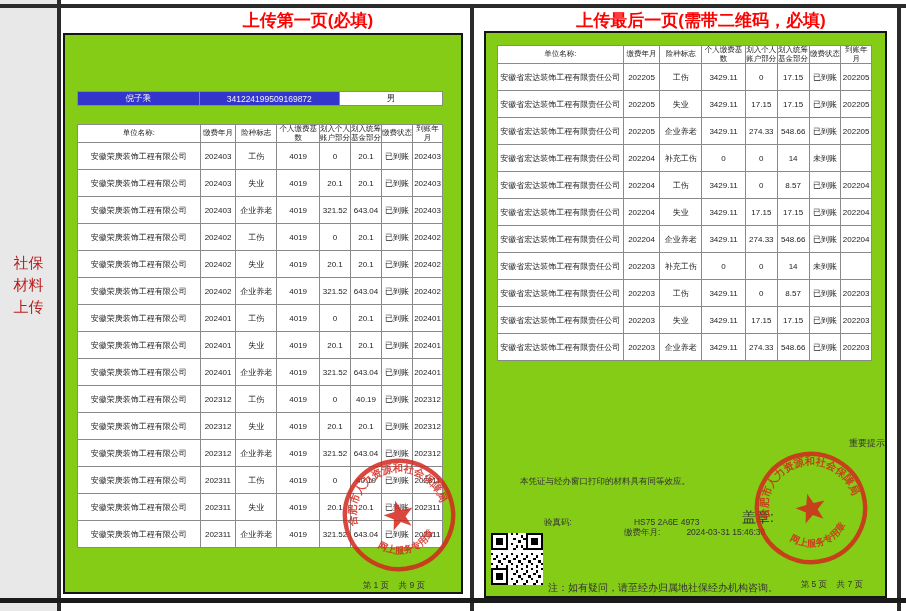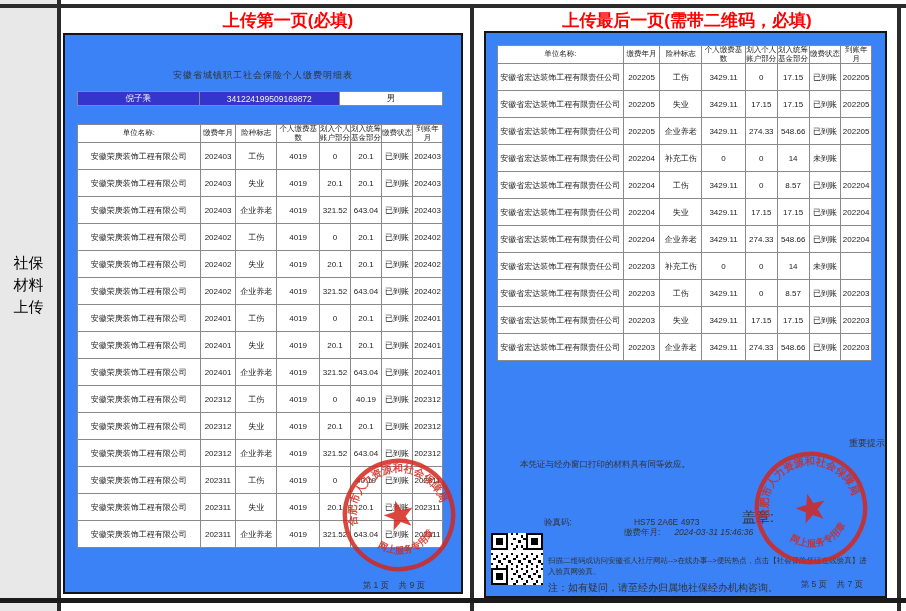--- a/index.html
+++ b/index.html
@@ -1,29 +1,29 @@
 <!DOCTYPE html>
 <html><head>
 <meta charset="utf-8">
 <style>
   html,body{margin:0;padding:0;}
   body{width:906px;height:611px;position:relative;background:#fff;overflow:hidden;
        font-family:"Liberation Sans","DejaVu Sans",sans-serif;color:#222;}
   .sidebar{position:absolute;left:0;top:0;width:57px;height:611px;background:#e8e8e8;}
   .sidebar-label{position:absolute;left:0;top:252px;width:57px;text-align:center;
-       font-size:15px;line-height:22px;color:#000000;}
+       font-size:15px;line-height:22px;color:#b91c1c;}
   .hline-top{position:absolute;left:0;top:4px;width:906px;height:4px;background:#2b2b2b;}
   .hline-bottom{position:absolute;left:0;top:598px;width:906px;height:5px;background:#1b1b1b;}
   .vline-left{position:absolute;left:57px;top:0;width:4px;height:611px;background:#2b2b2b;}
   .vline-mid{position:absolute;left:470px;top:4px;width:4px;height:607px;background:#2b2b2b;}
   .vline-right{position:absolute;left:897px;top:4px;width:4px;height:607px;background:#2b2b2b;}
   .panel-title{position:absolute;top:9px;font-size:17px;font-weight:bold;color:#ff0000;text-align:center;}
-  .panel-title.left{left:47px;width:482px;border-radius:10px;}
-  .panel-title.right{left:482px;width:410px;}
-  .page{position:absolute;background:#3b82f6;border:2px solid #151515;}
+  .panel-title.left{left:67px;width:482px;border-radius:10px;}
+  .panel-title.right{left:496px;width:410px;}
+  .page{position:absolute;background:#84cc16;border:2px solid #151515;}
   .page-left{left:63px;top:33px;width:396px;height:557px;}
   .page-right{left:484px;top:31px;width:399px;height:563px;}
   .doc-title{position:absolute;top:34px;left:0;width:100%;text-align:center;
        font-size:9px;letter-spacing:1px;color:#333;}
   .doc-table{border-collapse:collapse;table-layout:fixed;position:absolute;background:#fff;}
   .doc-table th,.doc-table td{border:1px solid #8a8a8a;font-weight:normal;text-align:center;
        font-size:8.5px;color:#222;padding:0 1px;overflow:hidden;}
   .person-table{left:12px;top:56px;width:366px;}
   .person-table th{height:12px;}
   .person-table td{height:13px;}
@@ -31,24 +31,24 @@
   .main-table th{height:17px;font-size:7.5px;line-height:8.5px;padding:0;}
   .main-table td{font-size:8px;}
   .main-left{left:12px;top:89px;width:366px;}
   .main-left td{height:26px;}
   .main-right{left:11px;top:12px;width:375px;}
   .main-right td{height:26px;}
   .page-num{position:absolute;font-size:8.5px;color:#333;white-space:pre;}
   .page-num.left-doc{right:36px;top:545px;}
   .page-num.right-doc{right:22px;top:546px;}
   .notice-title{position:absolute;top:404px;left:0;width:100%;text-align:right;font-size:9px;color:#333;}
-  .notice-body{position:absolute;top:426px;left:34px;font-size:8.5px;color:#333;}
+  .notice-body{position:absolute;top:443px;left:34px;font-size:8.5px;color:#333;}
   .seal-line{position:absolute;top:476px;left:256px;font-size:14px;color:#333;}
   .printdate-line{position:absolute;top:494px;left:138px;font-size:8.5px;color:#333;}
-  .printdate-line .val{margin-left:14px;font-style:italic;}
+  .printdate-line .val{margin-left:26px;}
   .verify-line{position:absolute;top:484px;left:58px;font-size:8.5px;color:#333;}
   .verify-line .val{margin-left:62px;}
   .qr{position:absolute;left:5px;top:500px;width:52px;height:52px;}
   .qr-note1{position:absolute;left:62px;top:523px;width:328px;font-size:7.5px;line-height:10.5px;color:#333;}
   .qr-note2{position:absolute;left:62px;top:548px;font-size:10px;color:#333;}
   .stamp{position:absolute;width:118px;height:118px;opacity:.85;pointer-events:none;}
   .stamp-left{left:275px;top:421px;}
   .stamp-right{left:266px;top:416px;}
 </style>
 </head>
@@ -64,21 +64,20 @@
 <div class="hline-top"></div>
 <div class="vline-left"></div>
 <div class="vline-mid"></div>
 <div class="vline-right"></div>
 <div class="hline-bottom"></div>
 
 <div class="panel-title left">上传第一页(必填)</div>
 <div class="panel-title right">上传最后一页(需带二维码，必填)</div>
 
 <div class="page page-left">
-  <div class="doc-title">安徽省城镇职工社会保险个人缴费明细表</div>
 
   <table class="doc-table person-table">
     <colgroup>
         <col style="width:33.3%">
         <col style="width:38.5%">
         <col style="width:28.2%">
       </colgroup>
     <tbody>
     <tr>
       <td class="sel">倪子乘</td>
@@ -445,21 +444,20 @@
       <rect x="14" y="0" width="7" height="7"></rect>
         <rect x="15" y="1" width="5" height="5" fill="#fff"></rect>
         <rect x="16" y="2" width="3" height="3"></rect>
       <rect x="0" y="14" width="7" height="7"></rect>
         <rect x="1" y="15" width="5" height="5" fill="#fff"></rect>
         <rect x="2" y="16" width="3" height="3"></rect>
       <path d="M8 0h1v1H8z M10 0h1v1h-1z M12 1h1v1h-1z M9 2h1v1H9z M13 2h1v1h-1z M11 3h1v1h-1z M8 4h1v1H8z M10 5h1v1h-1z M12 5h1v1h-1z M9 6h1v1H9z M13 6h1v1h-1z M0 8h1v1H0z M4 8h1v1H4z M8 8h1v1H8z M12 8h1v1h-1z M16 8h1v1h-1z M20 8h1v1h-1z M2 9h1v1H2z M6 9h1v1H6z M10 9h1v1h-1z M14 9h1v1h-1z M18 9h1v1h-1z M1 10h1v1H1z M5 10h1v1H5z M9 10h1v1H9z M13 10h1v1h-1z M17 10h1v1h-1z M3 11h1v1H3z M7 11h1v1H7z M11 11h1v1h-1z M15 11h1v1h-1z M19 11h1v1h-1z M0 12h1v1H0z M4 12h1v1H4z M8 12h1v1H8z M12 12h1v1h-1z M16 12h1v1h-1z M20 12h1v1h-1z M2 13h1v1H2z M6 13h1v1H6z M10 13h1v1h-1z M14 13h1v1h-1z M18 13h1v1h-1z M8 14h1v1H8z M12 14h1v1h-1z M16 14h1v1h-1z M20 14h1v1h-1z M10 15h1v1h-1z M14 15h1v1h-1z M18 15h1v1h-1z M9 16h1v1H9z M13 16h1v1h-1z M17 16h1v1h-1z M11 17h1v1h-1z M15 17h1v1h-1z M19 17h1v1h-1z M8 18h1v1H8z M12 18h1v1h-1z M16 18h1v1h-1z M10 19h1v1h-1z M14 19h1v1h-1z M18 19h1v1h-1z M9 20h1v1H9z M13 20h1v1h-1z M17 20h1v1h-1z M20 20h1v1h-1z"></path>
     </g>
   </svg>
 
-  <div class="qr-note1">扫描二维码或访问安徽省人社厅网站--&gt;在线办事--&gt;便民热点，点击【社会保险凭证在线验真】进 入验真网验真。</div>
   <div class="qr-note2">注：如有疑问，请至经办归属地社保经办机构咨询。</div>
 
   <div class="page-num right-doc">第 5 页    共 7 页</div>
 
   <svg class="stamp stamp-right" viewBox="0 0 120 120">
     <g transform="rotate(-15 60 60)" fill="none">
       <defs>
         <path id="arcTopR" d="M 16,60 A 44,44 0 1 1 104,60"></path>
         <path id="arcBotR" d="M 21,60 A 39,39 0 0 0 99,60"></path>
       </defs>

